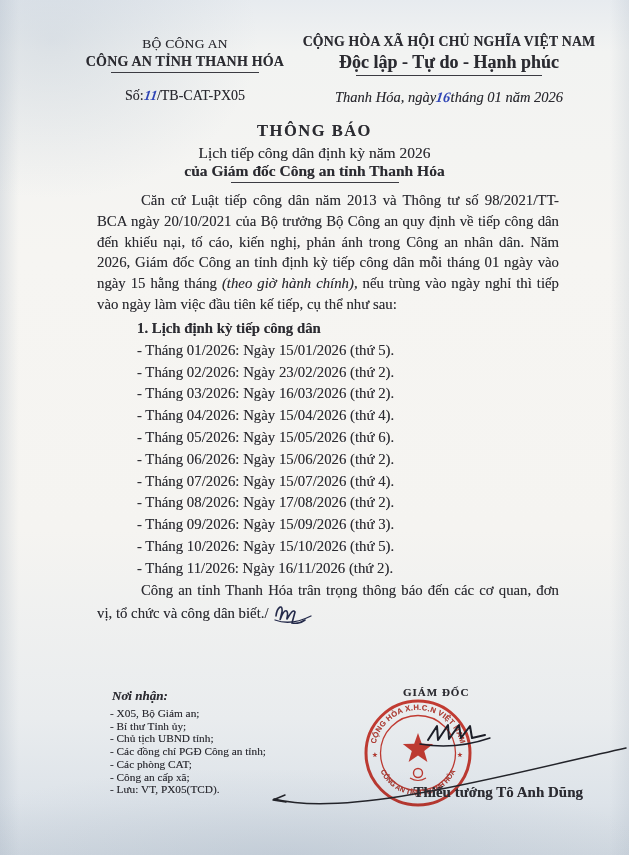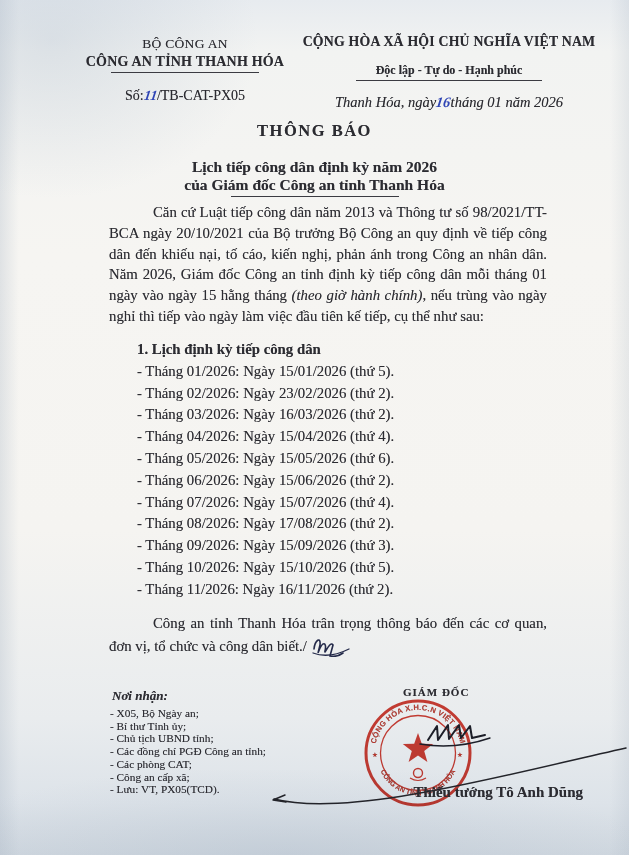--- a/index.html
+++ b/index.html
@@ -20,35 +20,35 @@
   .hdr-left{position:absolute;left:68px;top:36px;width:234px;text-align:center;}
   .hdr-left .l1{font-size:13.5px;letter-spacing:.3px;}
   .hdr-left .l2{font-size:14px;font-weight:bold;margin-top:2px;letter-spacing:.2px;}
   .rule{height:0;border-bottom:1.2px solid #3b3b42;margin:2px auto 0;}
   .hdr-left .rule{width:148px;}
   .doc-no{margin-top:15px;font-size:14px;}
   .hand{color:#2f45b5;font-style:italic;font-weight:bold;text-shadow:none;
         display:inline-block;transform:skewX(-8deg);}
   .hdr-right{position:absolute;left:296px;top:34px;width:306px;text-align:center;}
   .hdr-right .l1{font-size:13.8px;font-weight:bold;letter-spacing:.2px;text-align:center;}
-  .hdr-right .l2{font-size:12px;font-weight:bold;margin-top:13px;}
+  .hdr-right .l2{font-size:18px;font-weight:bold;margin-top:2px;}
   .hdr-right .rule{width:186px;}
   .date-line{margin-top:13px;font-size:14.5px;font-style:italic;}
 
   
   .title-block{position:absolute;left:0;top:121px;width:629px;text-align:center;}
   .t1{font-size:16.5px;font-weight:bold;letter-spacing:1.5px;}
-  .t2{font-size:15.5px;font-weight:bold;margin-top:17px;}
+  .t2{font-size:15.5px;font-weight:normal;margin-top:3px;}
   .t3{font-size:15.5px;font-weight:bold;}
   .title-block .rule{width:168px;border-bottom-width:1.3px;}
 
   
   .doc-body{position:absolute;left:97px;top:190px;width:462px;
             font-size:14.8px;line-height:20.8px;text-align:justify;}
-  .doc-body p{margin:12px;}
+  .doc-body p{margin:0;}
   .intro{text-indent:44px;}
   .sec1{font-weight:bold;margin:3px 0 2px 40px !important;line-height:20px;}
   ul.schedule{list-style:none;margin:0 0 0 40px;padding:0;}
   ul.schedule li{line-height:21.8px;}
   .sec2{text-indent:38px;margin-top:2px !important;}
   .closing{text-indent:44px;}
   .initials-svg{vertical-align:-6px;margin-left:3px;}
 
   
   .recipients{position:absolute;left:112px;top:688px;}
@@ -109,21 +109,21 @@
     <p class="closing"><span>Công an tỉnh Thanh Hóa trân trọng thông báo đến các cơ quan, đơn vị, tổ chức và công dân biết./</span><svg class="initials-svg" width="42" height="24" viewBox="0 0 42 24">
         <path d="M4,16 c1,-9 7,-13 6,-4 l-2,8 c5,-14 9,-10 7,-2 c-1,5 5,-11 8,-6 l-3,11 c5,1 9,0 13,-3" fill="none" stroke="#242a4a" stroke-width="1.6" stroke-linecap="round"></path>
         <path d="M3,20 q16,6 36,-4" fill="none" stroke="#242a4a" stroke-width="1.3" stroke-linecap="round"></path>
       </svg></p>
   </div>
 
   <div class="recipients">
     <div class="rec-title">Nơi nhận:</div>
     <ul class="rec-list">
 
-    <li>- X05, Bộ Ngày an;</li>
+    <li>- X05, Bộ Giám an;</li>
         <li>- Bí thư Tỉnh ủy;</li>
         <li>- Chủ tịch UBND tỉnh;</li>
         <li>- Các đồng chí PGĐ Công an tỉnh;</li>
         <li>- Các phòng CAT;</li>
         <li>- Công an cấp xã;</li>
         <li>- Lưu: VT, PX05(TCD).</li>
       </ul>
   </div>
 
   <div class="sig-title">GIÁM ĐỐC</div>

